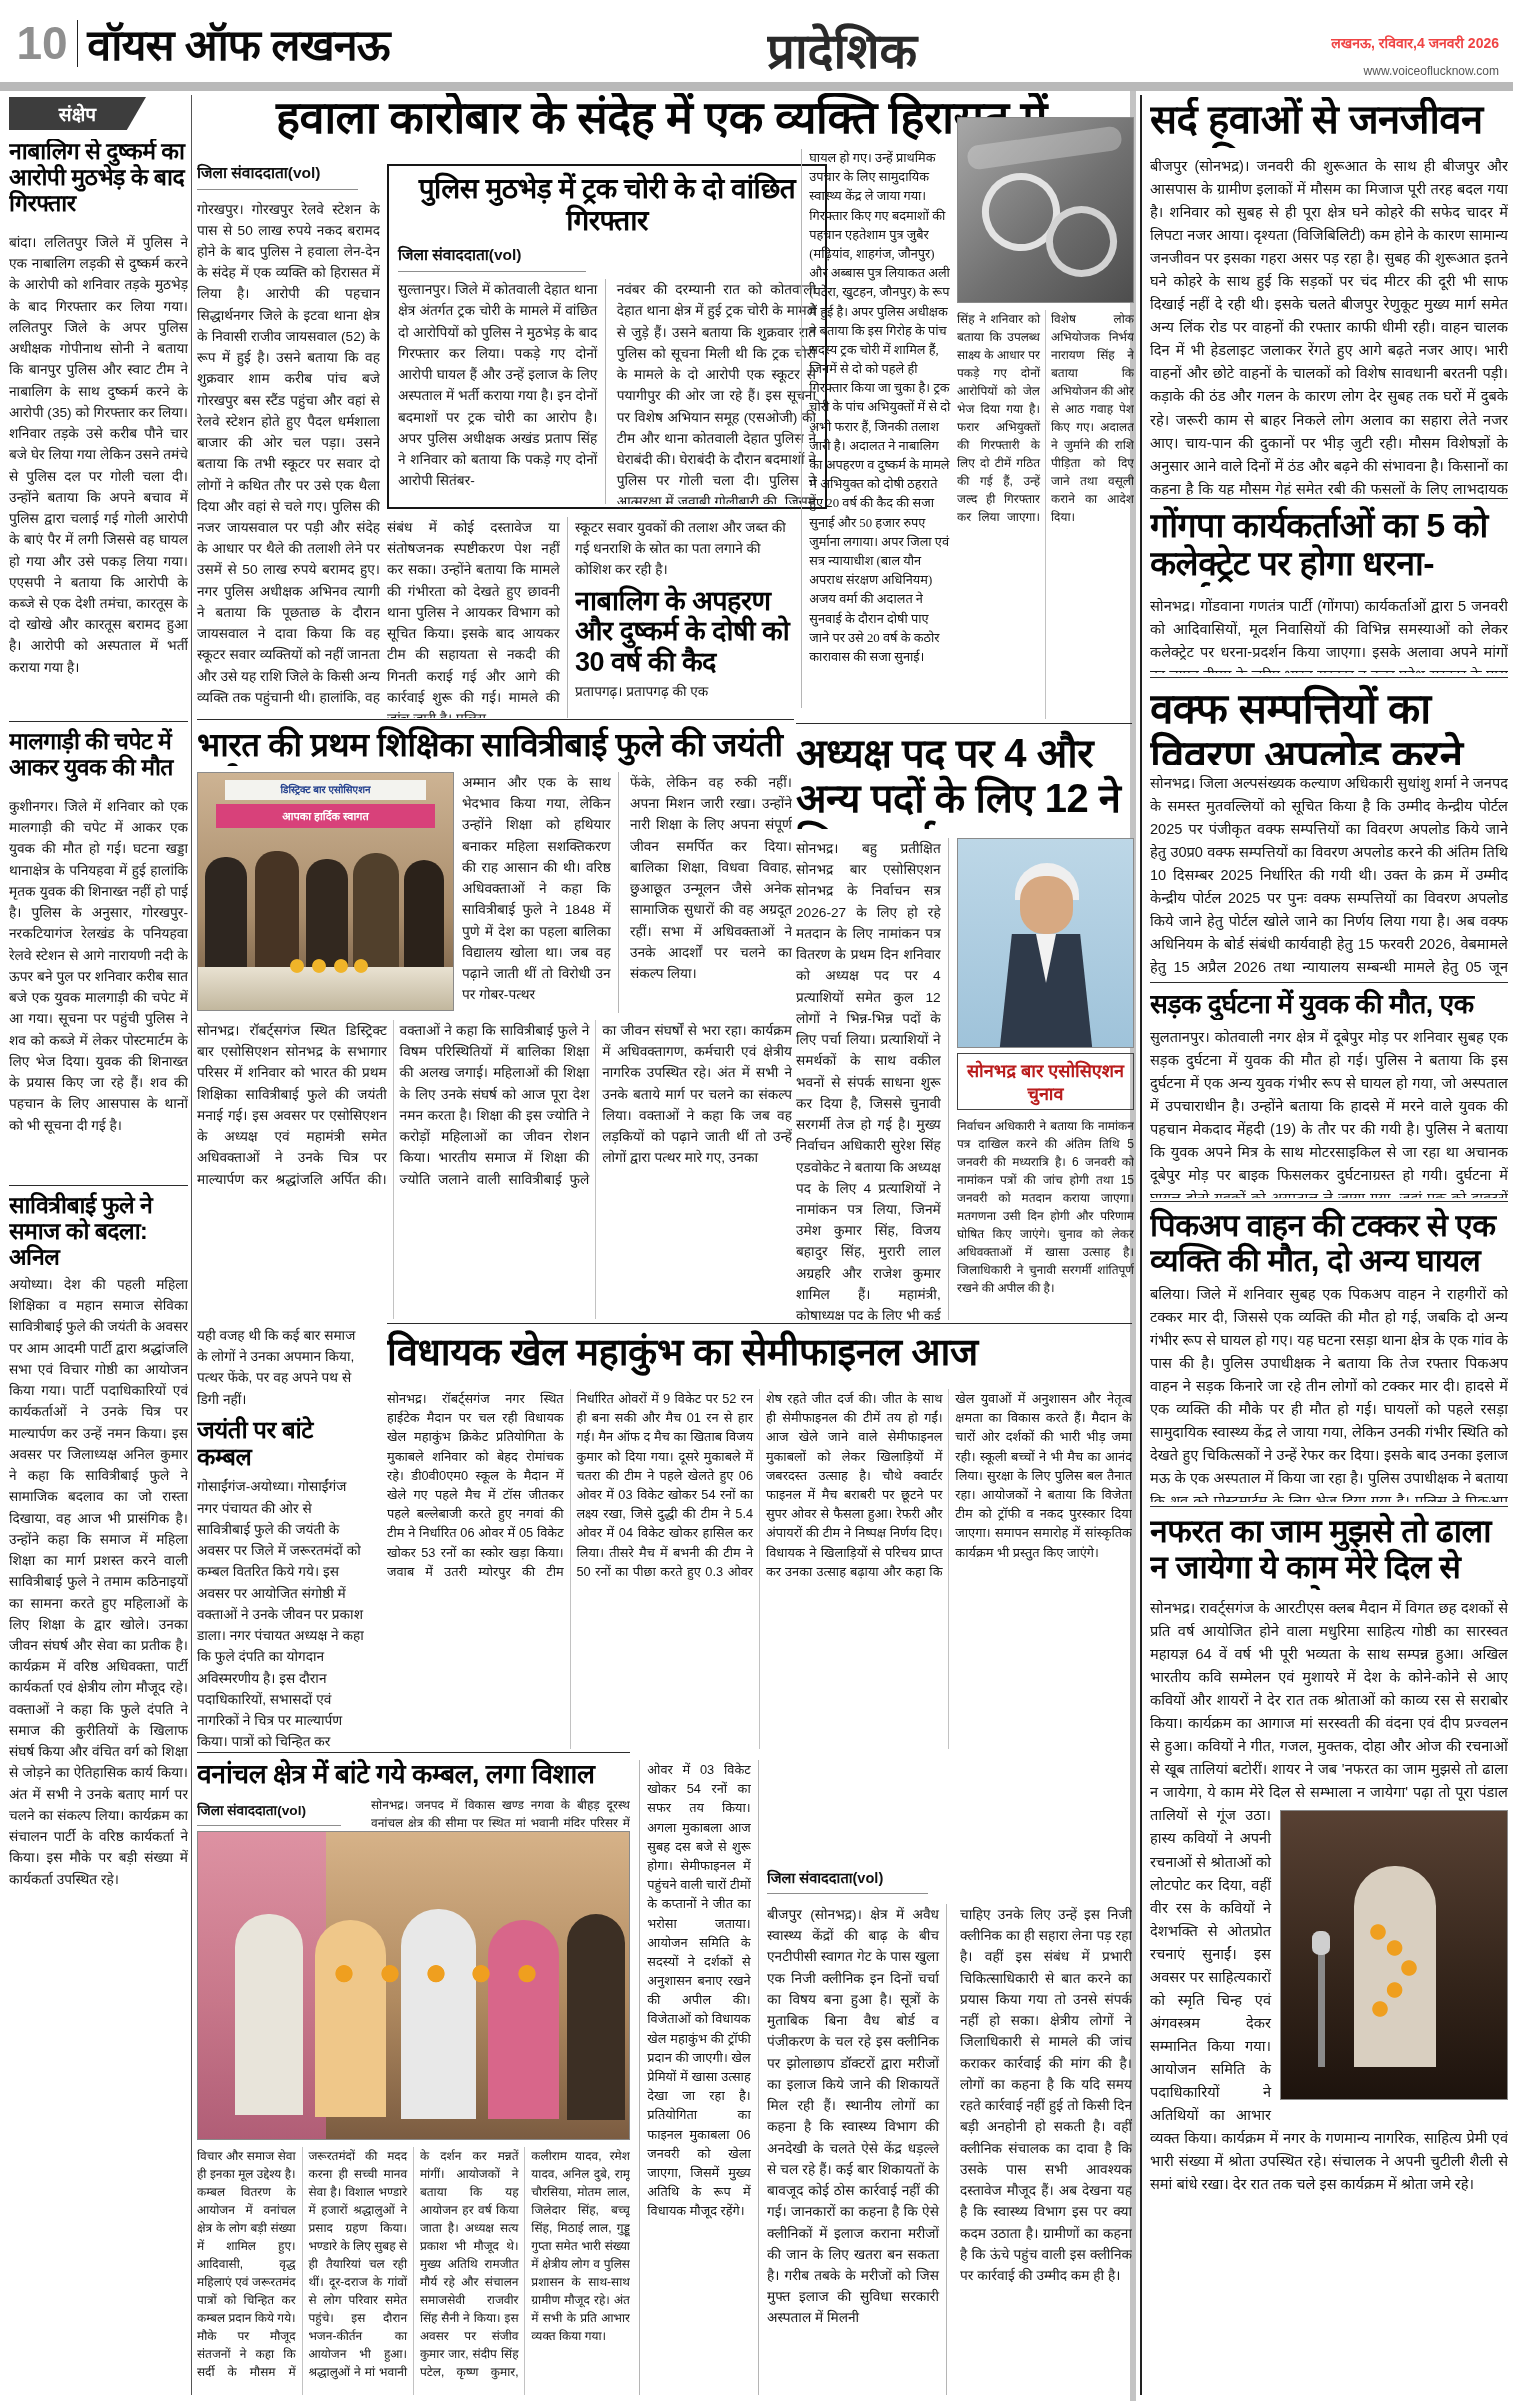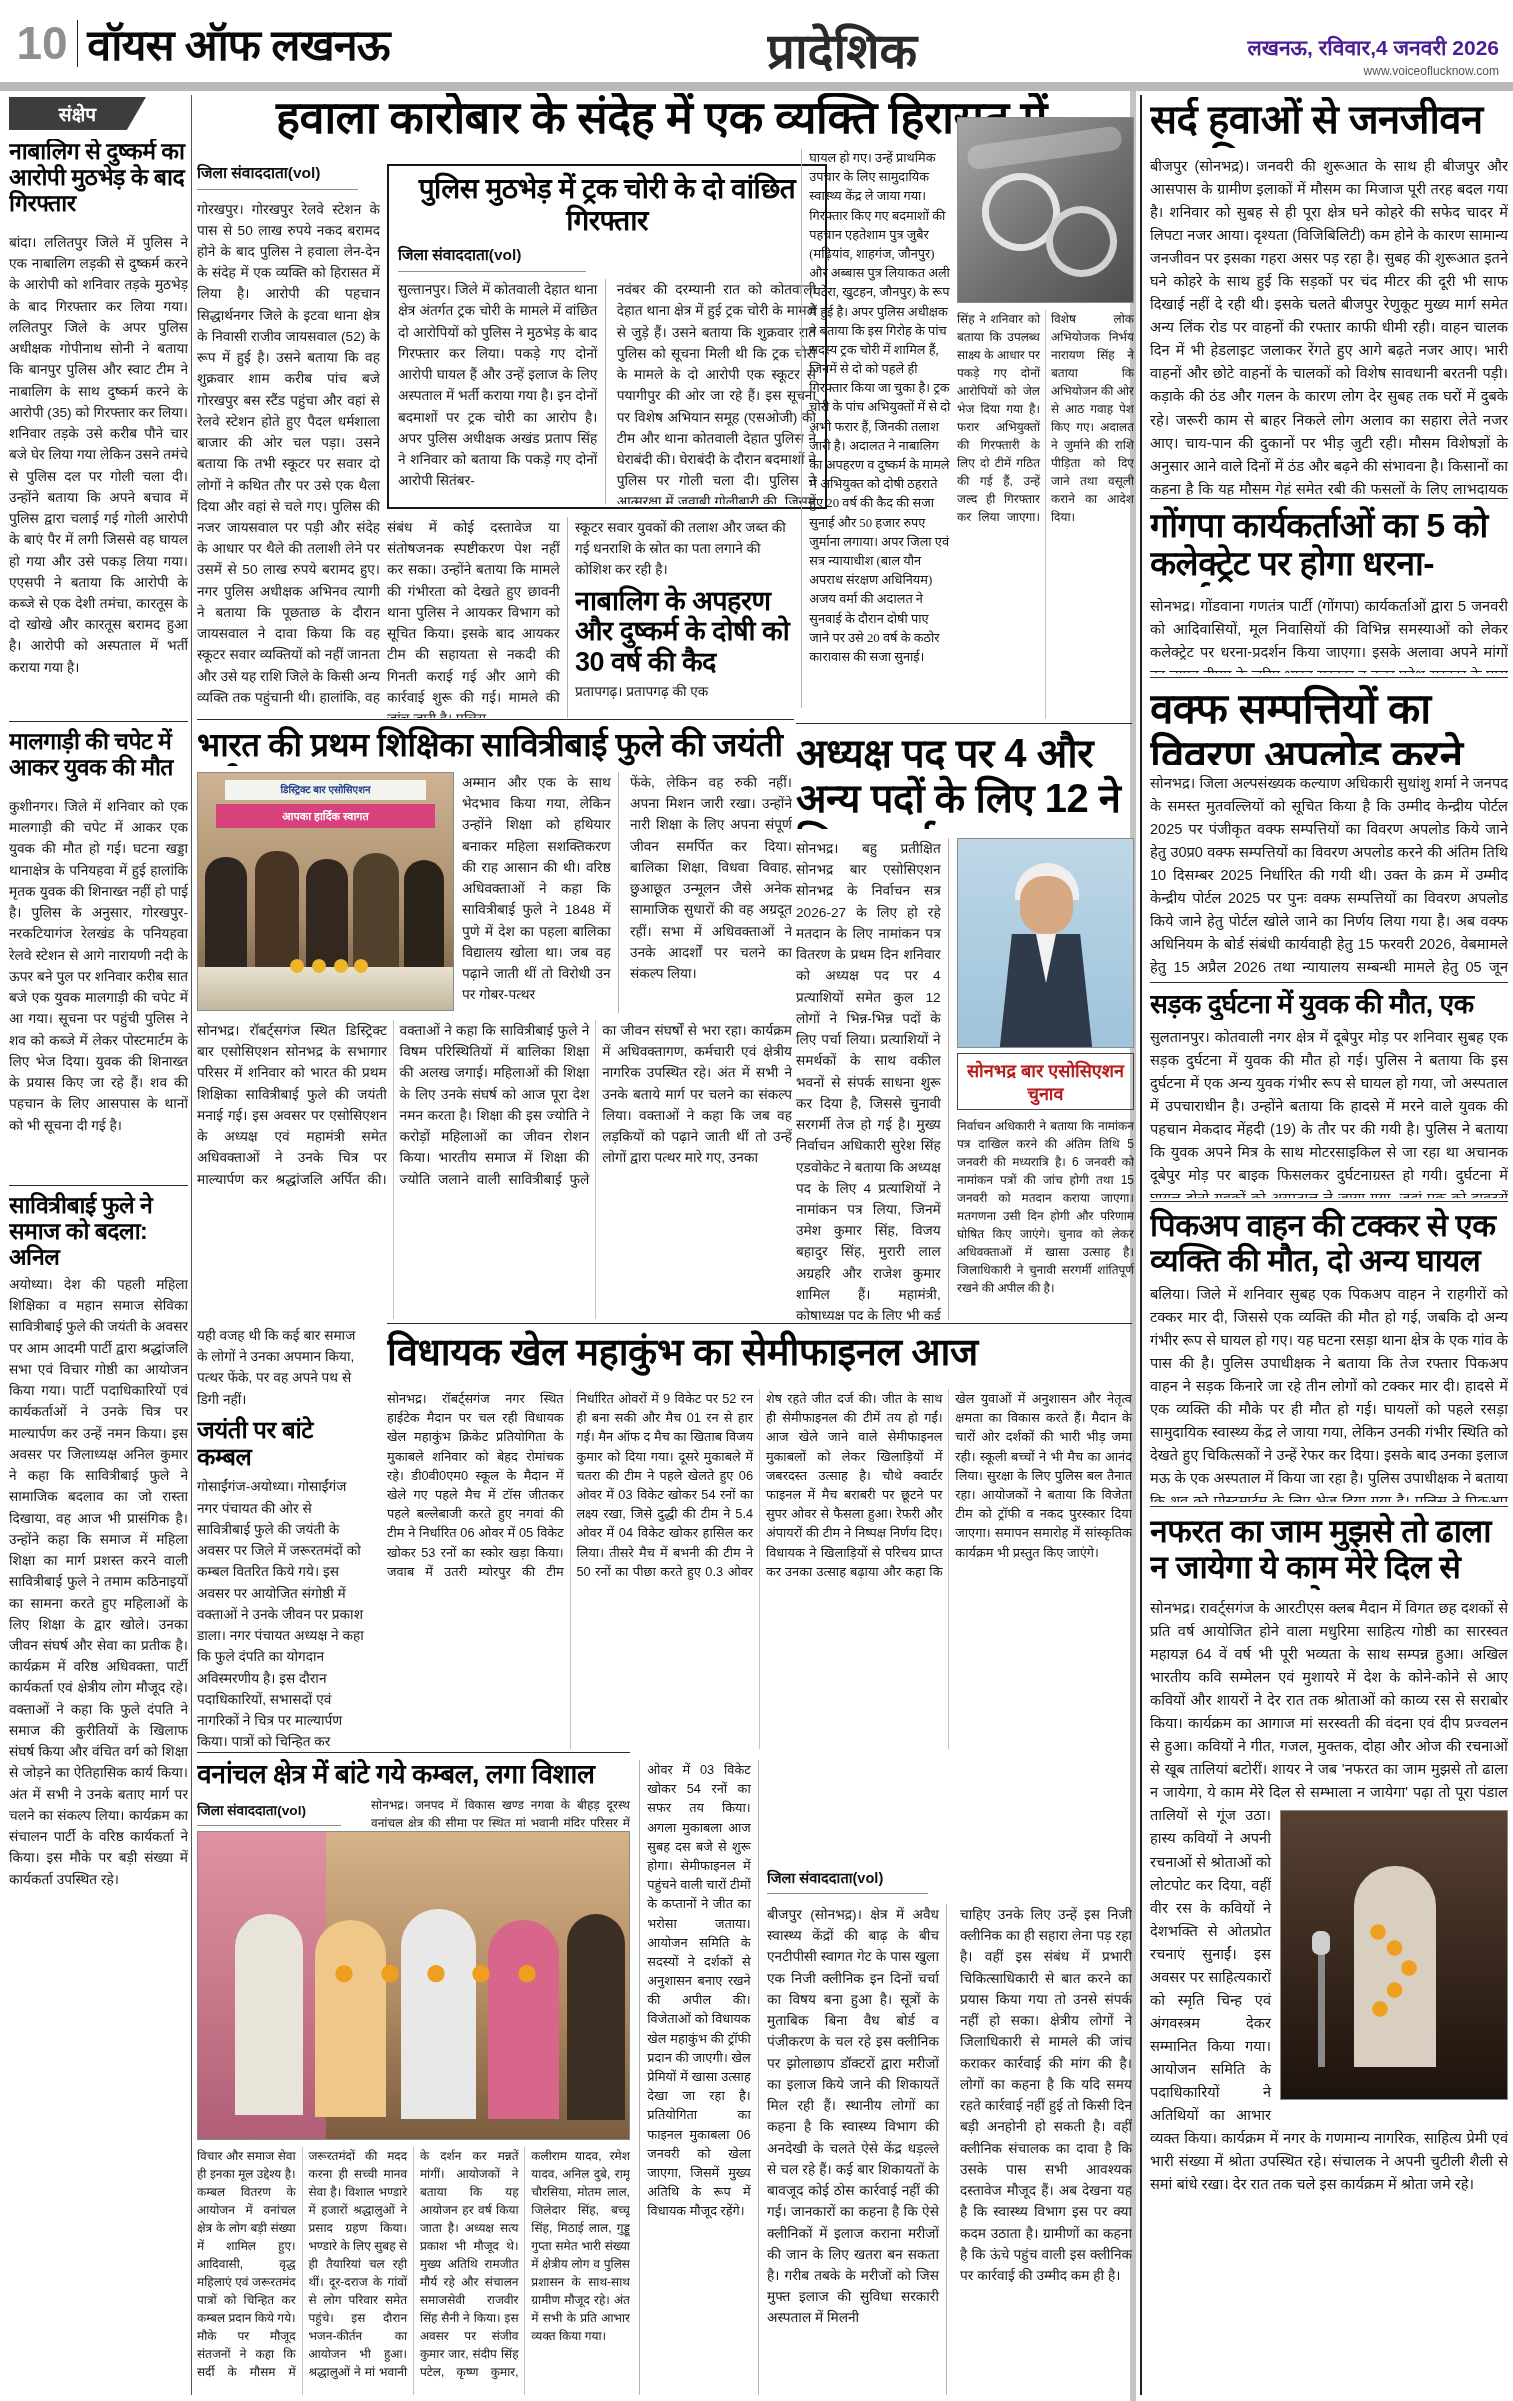--- a/index.html
+++ b/index.html
@@ -29,21 +29,21 @@
 <body>
 
 <div class="page">
 
   <div class="abs" style="left:16.4px;top:11px;width:730px;height:64px;display:flex;align-items:center;gap:9px;">
     <span style="font-size:46px;font-weight:800;color:#8f8f8f;">10</span>
     <span style="width:1.8px;height:47px;background:#222;display:inline-block;"></span>
     <span style="font-size:43px;font-weight:800;color:#0a0a0a;letter-spacing:-0.9px;">वॉयस ऑफ लखनऊ</span>
   </div>
   <div class="abs" style="left:767px;top:16.4px;width:237px;height:55px;font-size:49px;font-weight:800;color:#2a2a2a;">प्रादेशिक</div>
-  <div class="abs" style="left:1123px;top:33px;width:376px;height:27px;text-align:right;font-size:21px;font-weight:700;color:#4c1d95;">लखनऊ, रविवार,4 जनवरी 2026</div>
+  <div class="abs" style="left:1123px;top:33px;width:376px;height:27px;text-align:right;font-size:14px;font-weight:700;color:#ef4444;">लखनऊ, रविवार,4 जनवरी 2026</div>
   <div class="abs" style="left:1214px;top:64px;width:285px;height:18px;text-align:right;font-size:12px;color:#555;">www.voiceoflucknow.com</div>
   <div class="abs" style="left:0;top:82px;width:1513px;height:9px;background:#b9b9b9;"></div>
 
   <div class="abs" style="left:191px;top:95px;width:0.9px;height:2300px;background:#555;"></div>
   <div class="abs" style="left:1130px;top:91px;width:6.4px;height:2310px;background:#c3c3c3;"></div>
   <div class="abs" style="left:1140px;top:95px;width:1.8px;height:2300px;background:#222;"></div>
 
   <div class="abs" style="left:9px;top:97px;width:137px;height:33px;background:#3d3d3d;clip-path:polygon(0 0,100% 0,86% 100%,0 100%);display:flex;align-items:center;justify-content:center;">
     <span style="color:#fff;font-weight:700;font-size:19px;">संक्षेप</span>
   </div>

